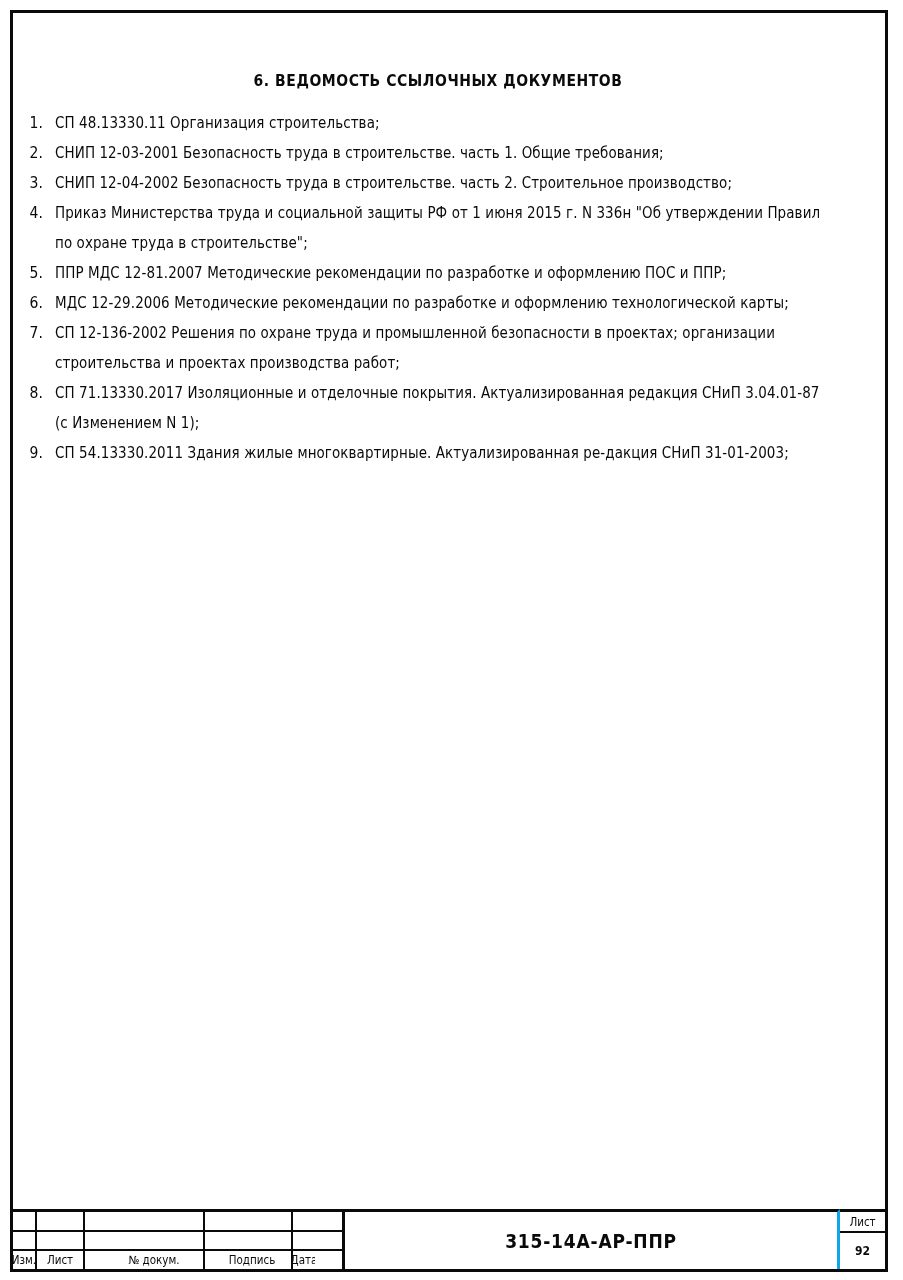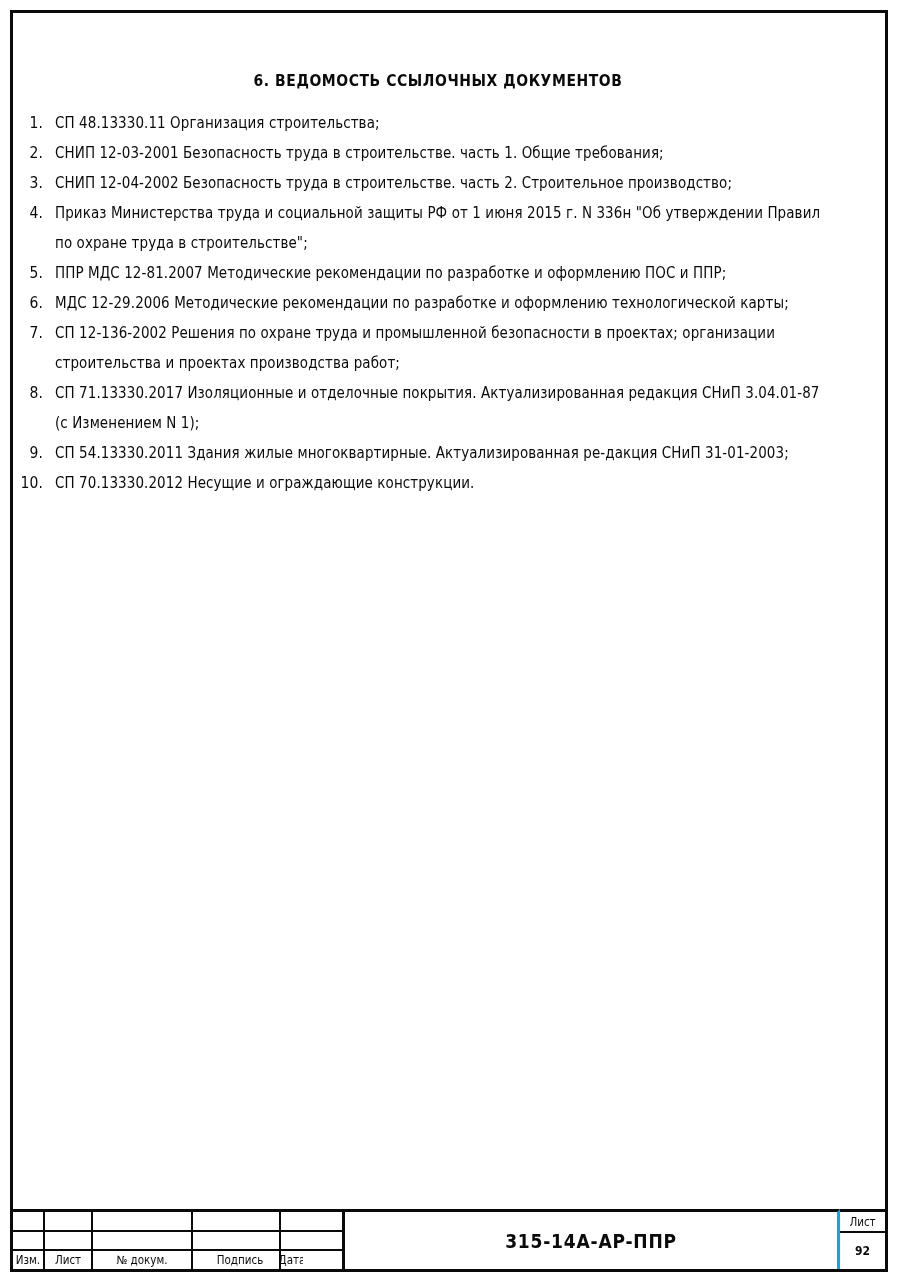--- a/index.html
+++ b/index.html
@@ -107,23 +107,23 @@
     box-sizing: border-box;
     display: flex;
     align-items: center;
     justify-content: center;
     border-right: 2px solid #0a0a0a;
     font-stretch: condensed;
     white-space: nowrap;
     overflow: hidden;
   }
   .stamp-cell:last-child { border-right: none; }
-  .c-izm   { width: 32px; }
+  .c-izm   { width: 24px; }
   .c-list  { width: 48px; }
-  .c-dok   { width: 100px; }
+  .c-dok   { width: 100px; margin-left: 20px; }
   .c-podp  { width: 80px; margin-left: 8px; }
   .c-data  { width: 22px; }
   .stamp-row.header .stamp-cell { font-size: 11.5px; }
 
   .stamp-center {
     flex: 1 1 auto;
     box-sizing: border-box;
     border-top: 3px solid #0a0a0a;
     border-right: 3px solid #0ea5e9;
     display: flex;
@@ -214,24 +214,20 @@
       <li class="ref-item">
         <span class="num">8.</span>
         <span class="txt">СП 71.13330.2017 Изоляционные и отделочные покрытия. Актуализированная редакция СНиП 3.04.01-87 (с Изменением N 1);</span>
       </li>
 
       <li class="ref-item">
         <span class="num">9.</span>
         <span class="txt">СП 54.13330.2011 Здания жилые многоквартирные. Актуализированная ре-дакция СНиП 31-01-2003;</span>
       </li>
 
-      <li class="ref-item">
-        <span class="num">10.</span>
-        <span class="txt">СП 70.13330.2012 Несущие и ограждающие конструкции.</span>
-      </li>
 
     </ol>
   </div>
 
   <div class="stamp">
 
     <div class="stamp-left">
 
       <div class="stamp-row">
         <div class="stamp-cell c-izm"></div>

